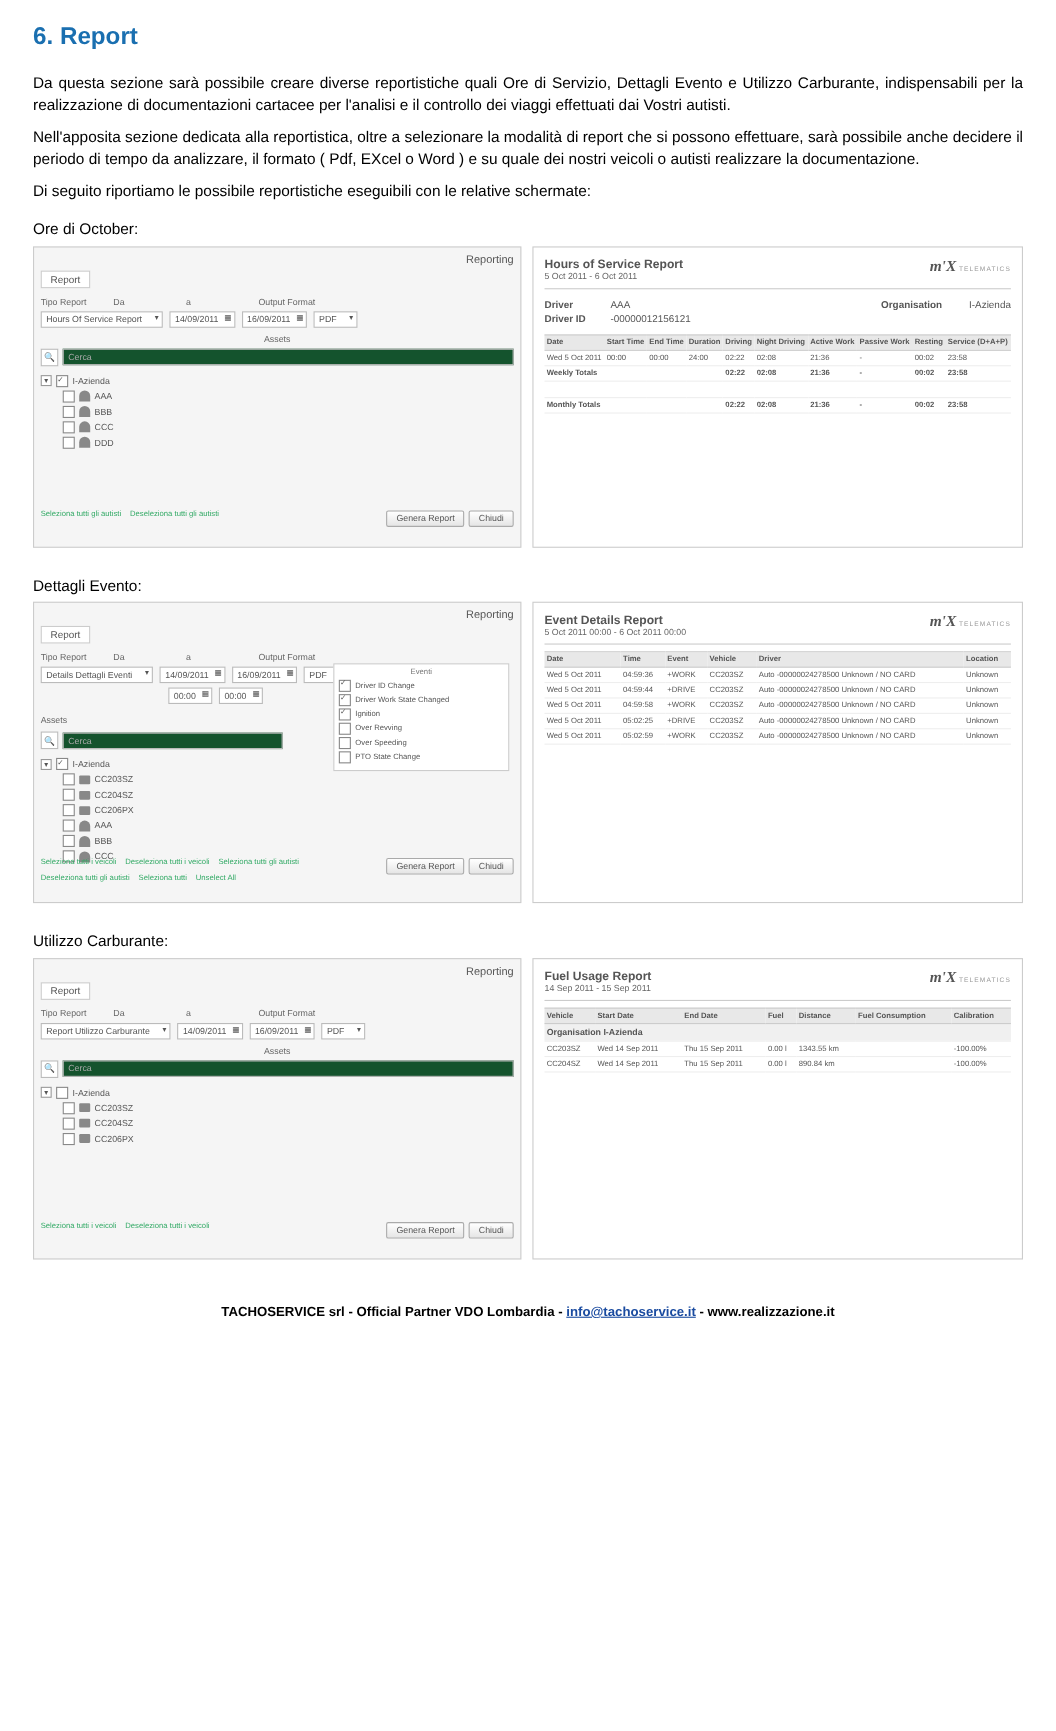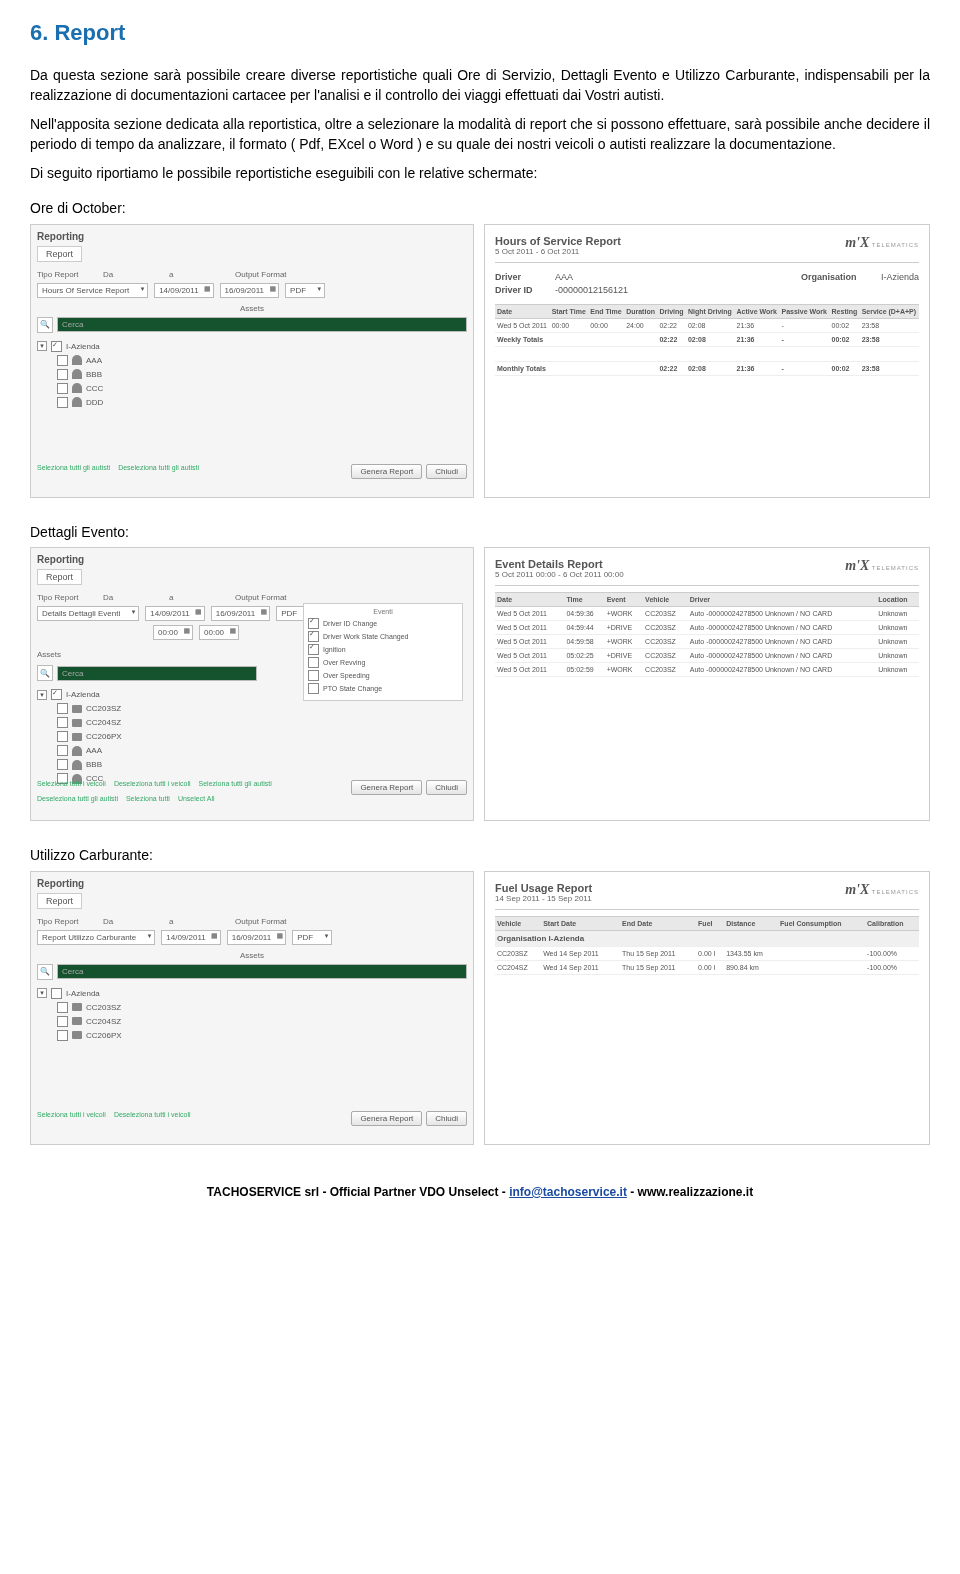--- a/index.html
+++ b/index.html
@@ -41,23 +41,24 @@
     flex: 0 0 430px;
     height: 260px;
     padding: 6px;
   }
   .panel-right {
     flex: 1;
     padding: 10px;
     background: #fff;
   }
   .reporting-title {
-    font-weight: bold;
+    font-weight: normal;
     font-size: 10px;
     margin-bottom: 4px;
+    text-align: right;
   }
   .tab {
     display: inline-block;
     background: #fff;
     border: 1px solid #ccc;
     padding: 2px 8px;
     font-size: 9px;
     margin-bottom: 4px;
   }
   .row-controls {
@@ -704,14 +705,14 @@
             <td>890.84 km</td>
             <td></td>
             <td>-100.00%</td>
           </tr>
     </tbody>
       </table>
   </div>
 </div>
 
 <div class="footer">
-  <span>TACHOSERVICE srl - Official Partner VDO Unselect  - </span><a>info@tachoservice.it</a><span> - www.realizzazione.it</span>
+  <span>TACHOSERVICE srl - Official Partner VDO Lombardia  - </span><a>info@tachoservice.it</a><span> - www.realizzazione.it</span>
 </div>
 
 </body></html>

